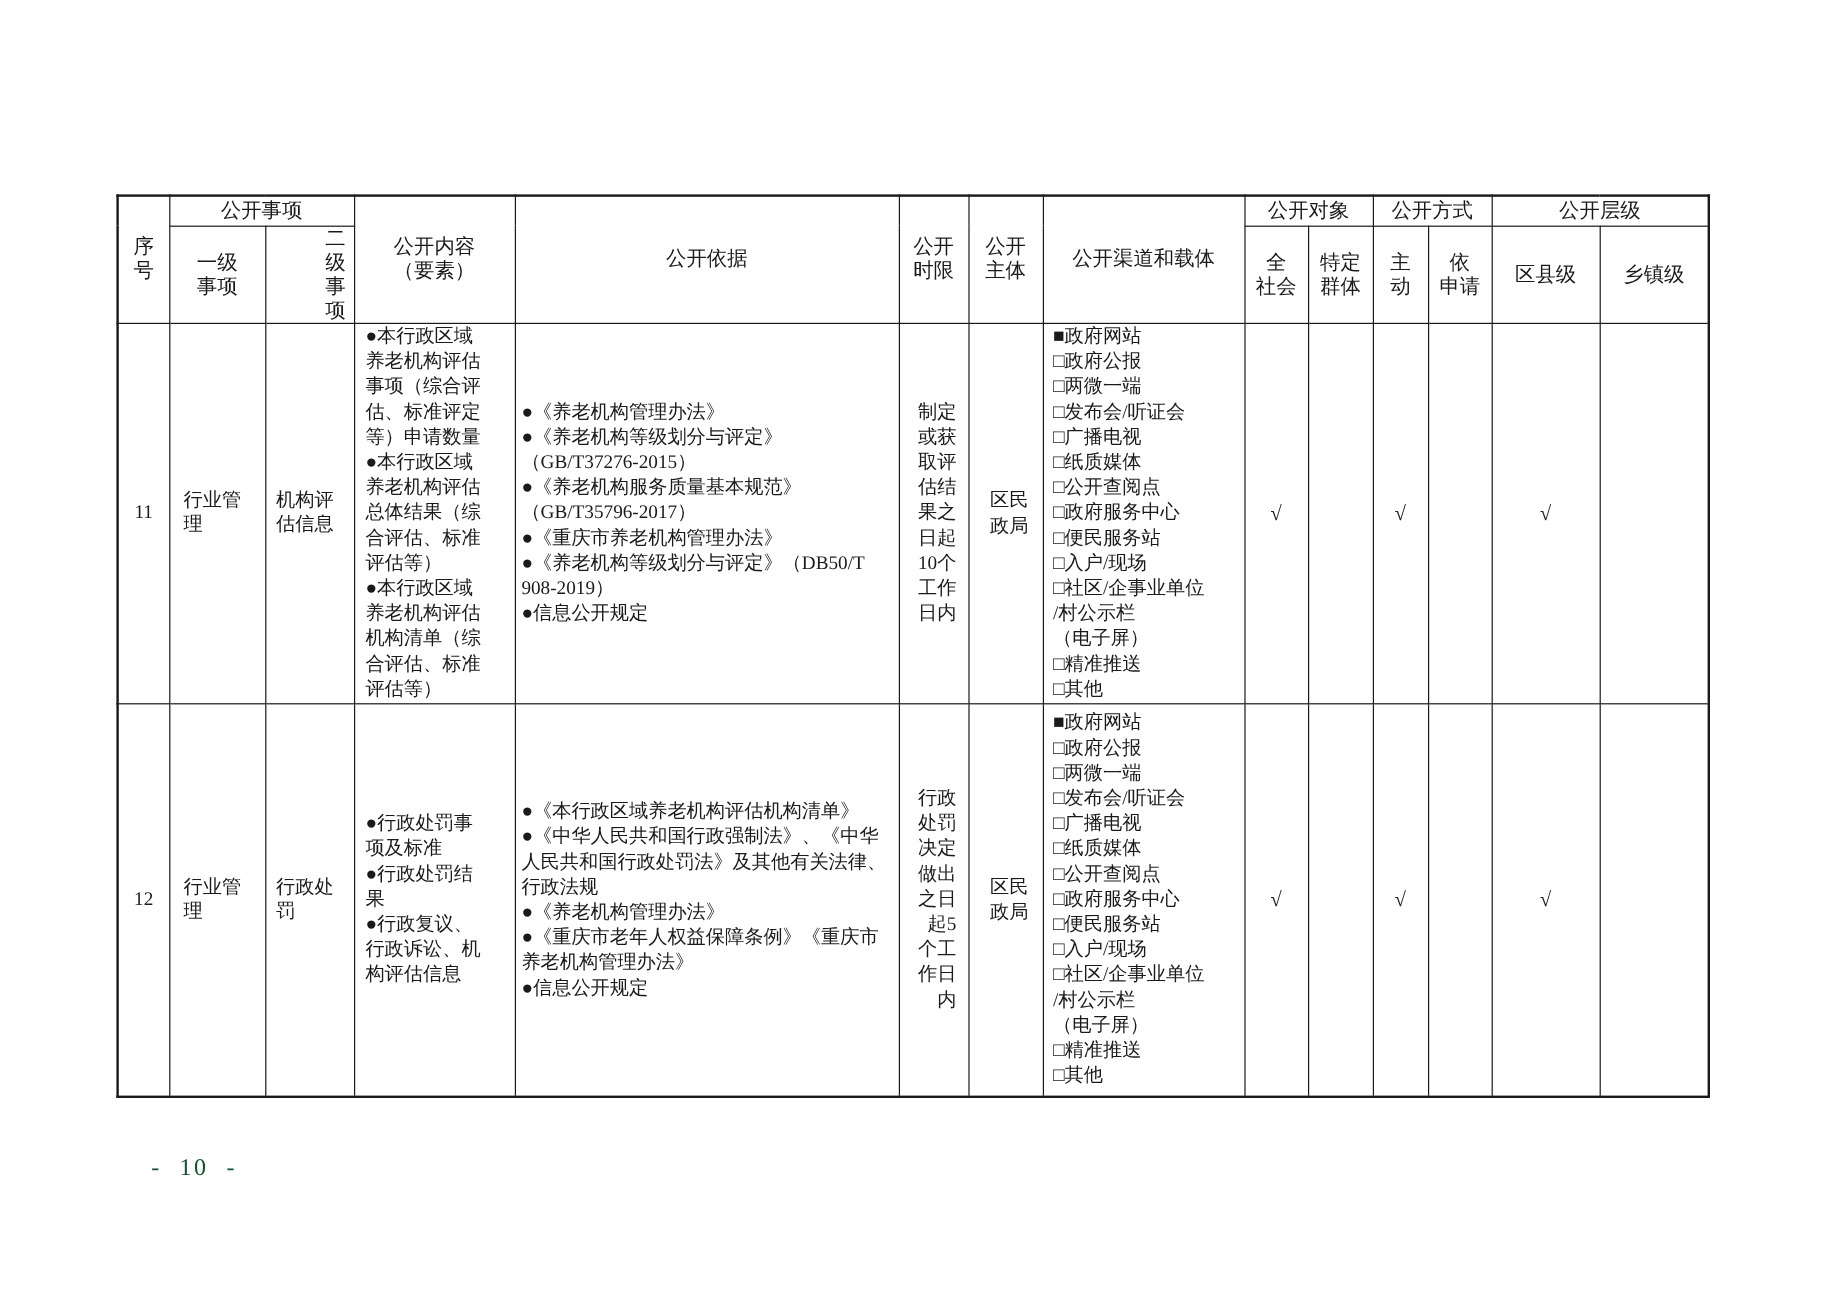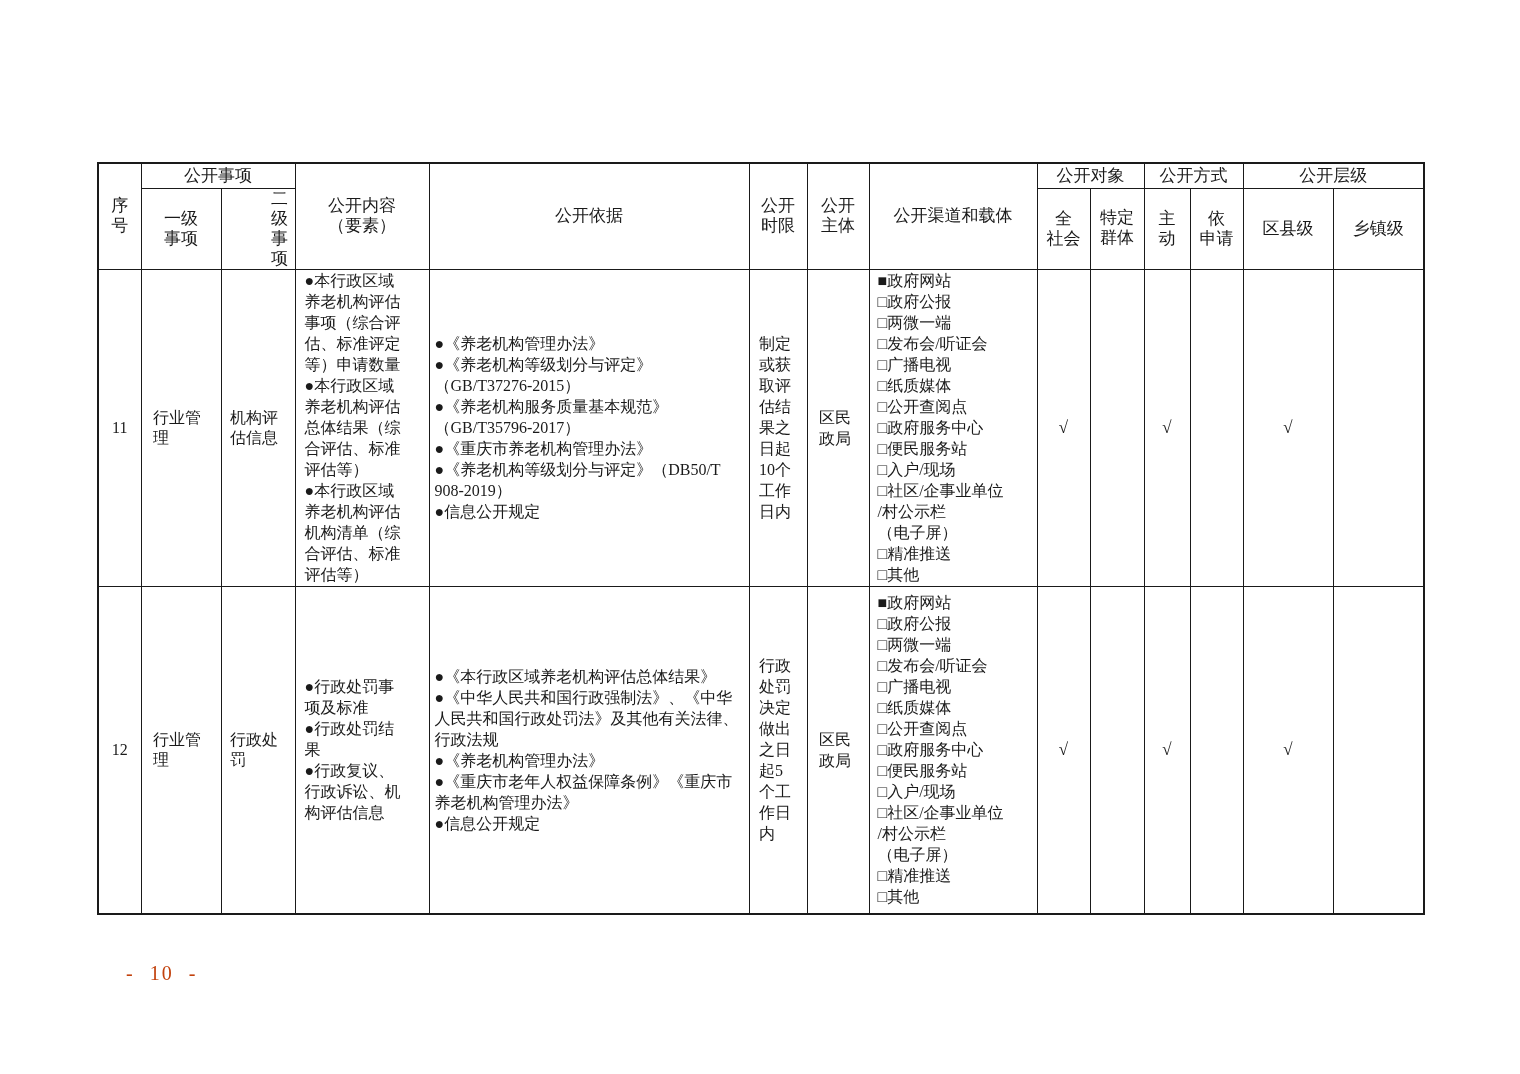--- a/index.html
+++ b/index.html
@@ -43,21 +43,21 @@
     white-space: pre-line;
   }
   tr.h1 { height: 25px; }
   tr.h2 { height: 42px; }
   tr.r11 { height: 317px; }
   tr.r12 { height: 328px; }
   td { font-size: 16px; line-height: 21px; }
   .narrow-inner {
     width: 38px;
     margin: 0 auto;
-    text-align: left;
+    text-align: right;
     line-height: 21px;
     word-break: normal;
   }
   .mid-inner {
     width: 56px;
     margin: 0 auto;
     text-align: left;
     line-height: 20px;
   }
   .content-inner {
@@ -80,21 +80,21 @@
     text-align: left;
   }
   .mark-cell { font-size: 17px; }
   .page-number {
     position: absolute;
     left: 126px;
     top: 962px;
     font-size: 20px;
     letter-spacing: 2px;
     word-spacing: 8px;
-    color: #c2410c;
+    color: #14532d;
   }
 </style>
 </head>
 <body>
 
 <div class="page">
   <table class="disclosure">
     <colgroup>
       <col style="width:43px">
         <col style="width:80px">
@@ -128,21 +128,21 @@
         <th colspan="2">公开方式</th>
         <th colspan="2">公开层级</th>
       </tr>
       <tr class="h2">
         <th style="white-space: pre-line;">一级
 事项</th>
         <th style="white-space: pre-line; padding-left: 43px;">二级
 事项</th>
         <th style="white-space: pre-line;">全
 社会</th>
-        <th style="white-space: pre-line; font-family: Liberation Mono, monospace;">特定
+        <th style="white-space: pre-line;">特定
 群体</th>
         <th style="white-space: pre-line;">主
 动</th>
         <th style="white-space: pre-line;">依
 申请</th>
         <th>区县级</th>
         <th>乡镇级</th>
       </tr>
     </thead>
     <tbody>
@@ -216,21 +216,21 @@
           </td>
         <td>
             <div class="content-inner">
               <div class="bullet-item">●行政处罚事项及标准</div>
               <div class="bullet-item">●行政处罚结果</div>
               <div class="bullet-item">●行政复议、行政诉讼、机构评估信息</div>
             </div>
           </td>
         <td>
             <div class="basis-inner">
-              <div class="bullet-item">●《本行政区域养老机构评估总体结果》</div>
+              <div class="bullet-item">●《本行政区域养老机构评估机构清单》</div>
               <div class="bullet-item">●《中华人民共和国行政强制法》、《中华人民共和国行政处罚法》及其他有关法律、行政法规</div>
               <div class="bullet-item">●《养老机构管理办法》</div>
               <div class="bullet-item">●《重庆市老年人权益保障条例》《重庆市养老机构管理办法》</div>
               <div class="bullet-item">●信息公开规定</div>
             </div>
           </td>
         <td>
             <div class="narrow-inner">行政处罚决定做出之日起5个工作日内</div>
           </td>
         <td>

